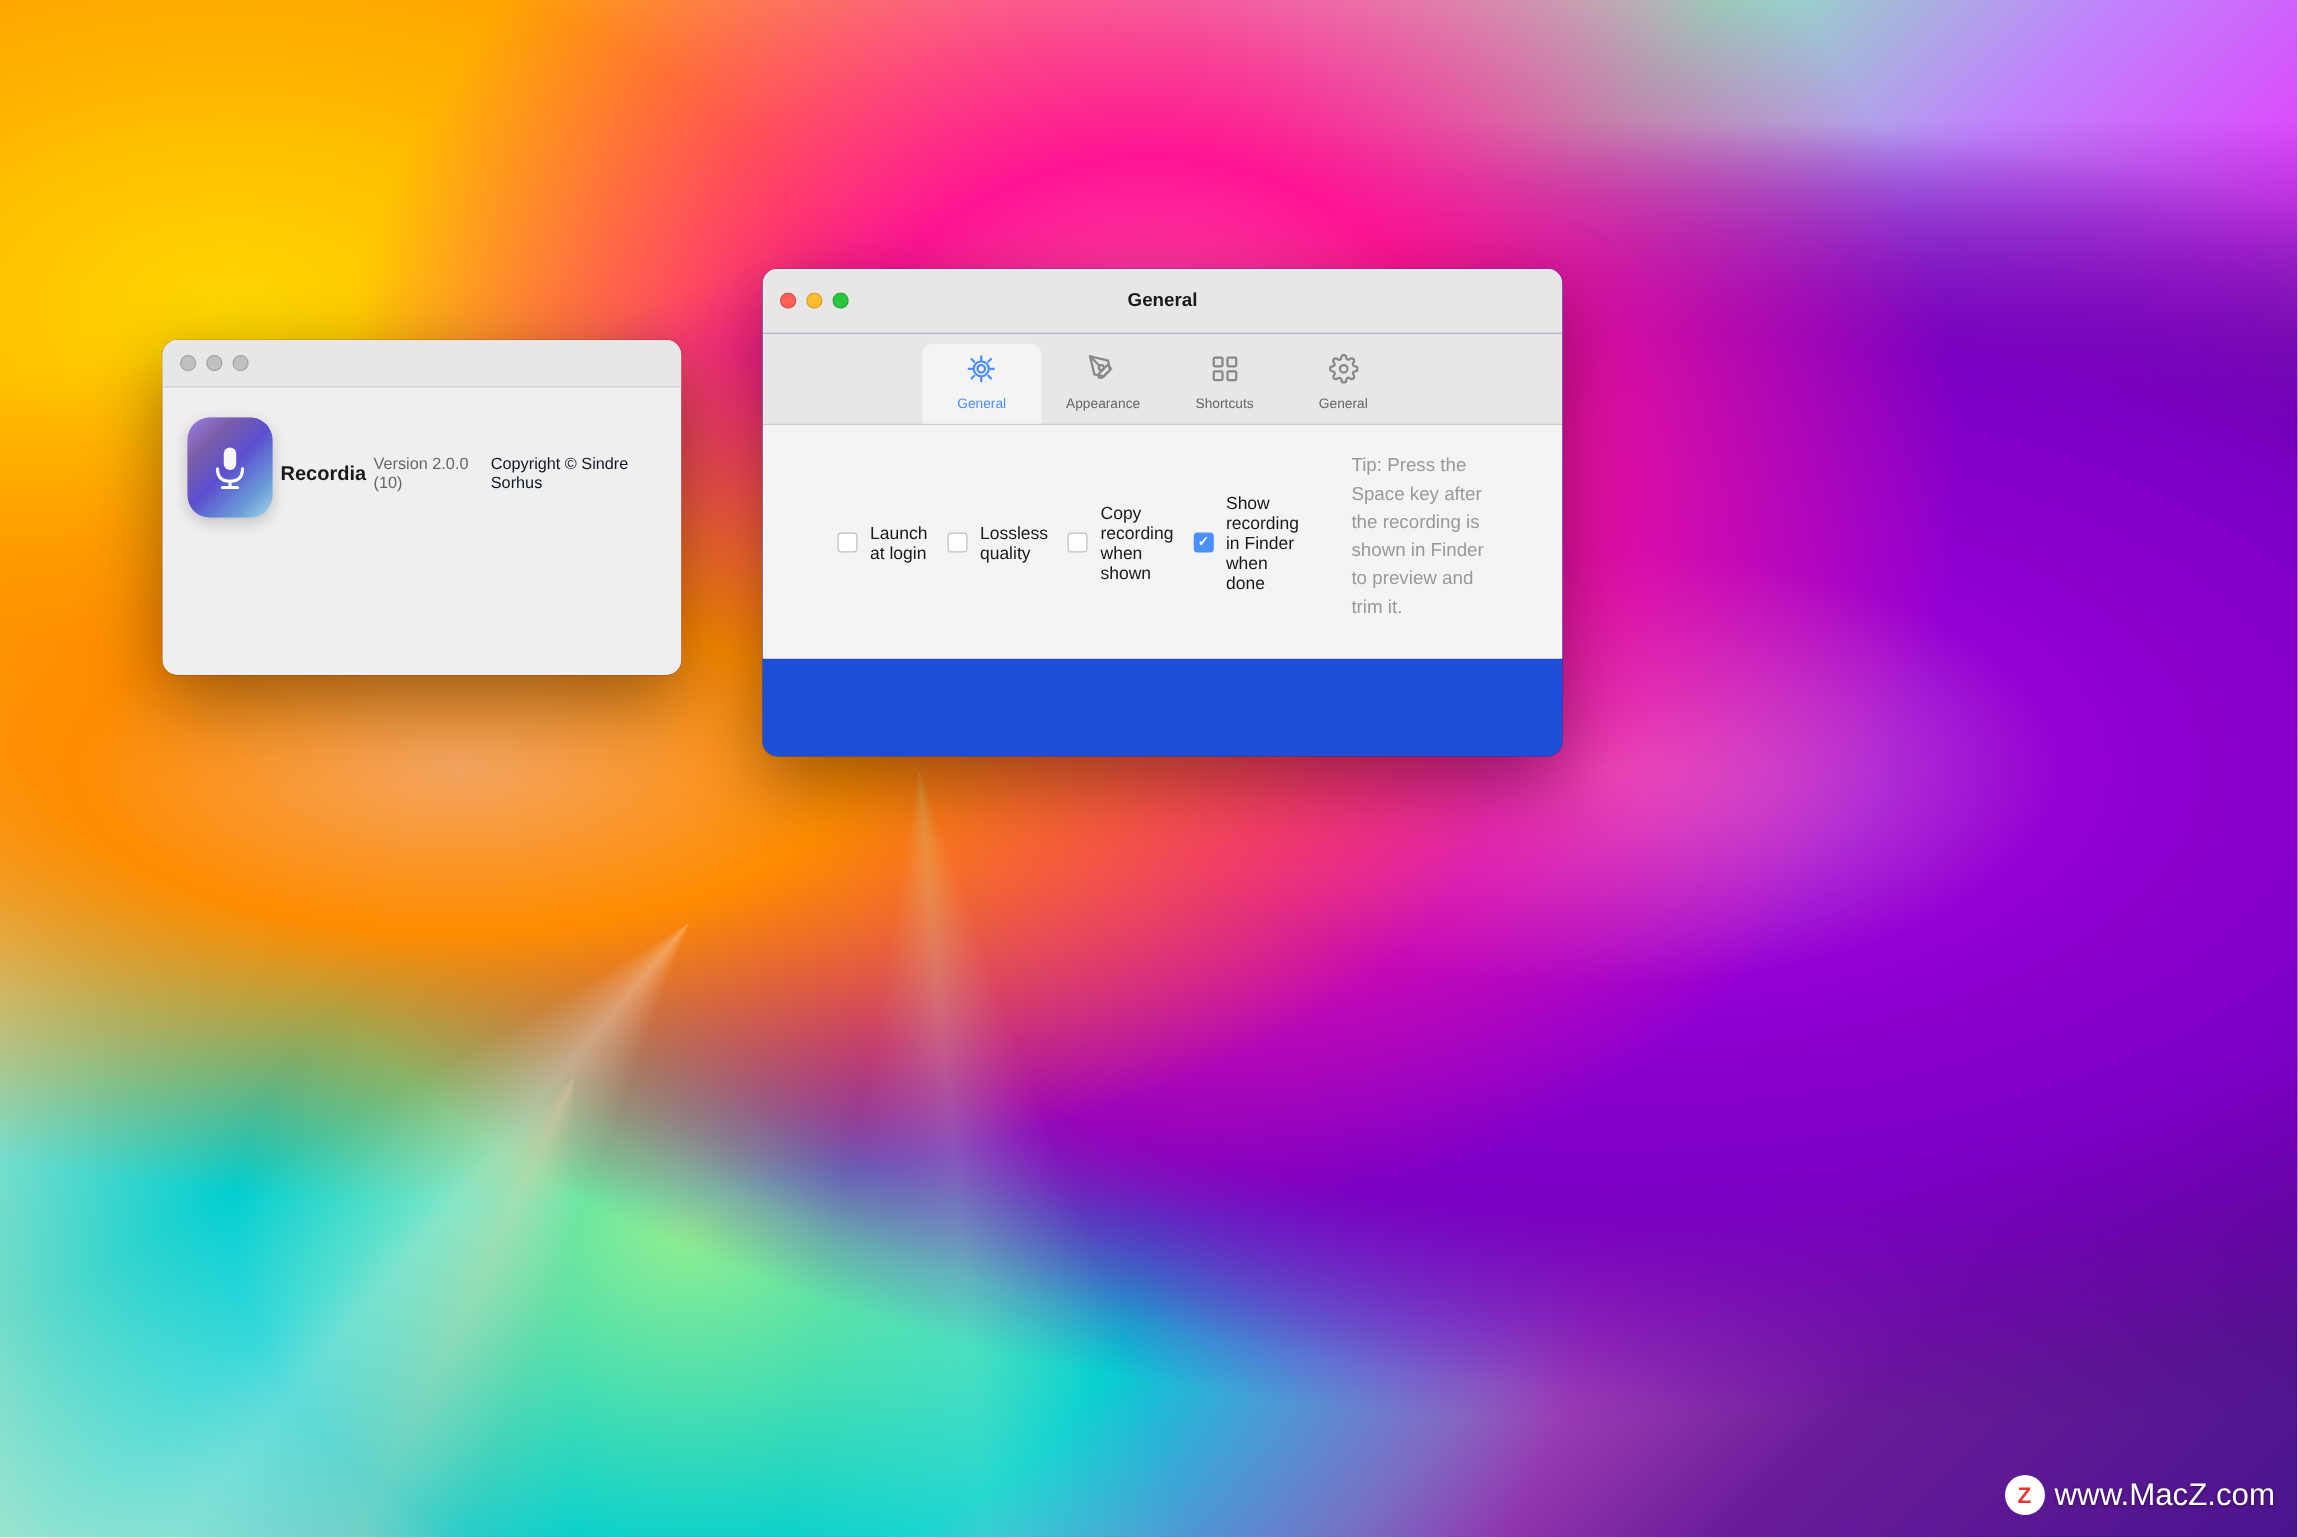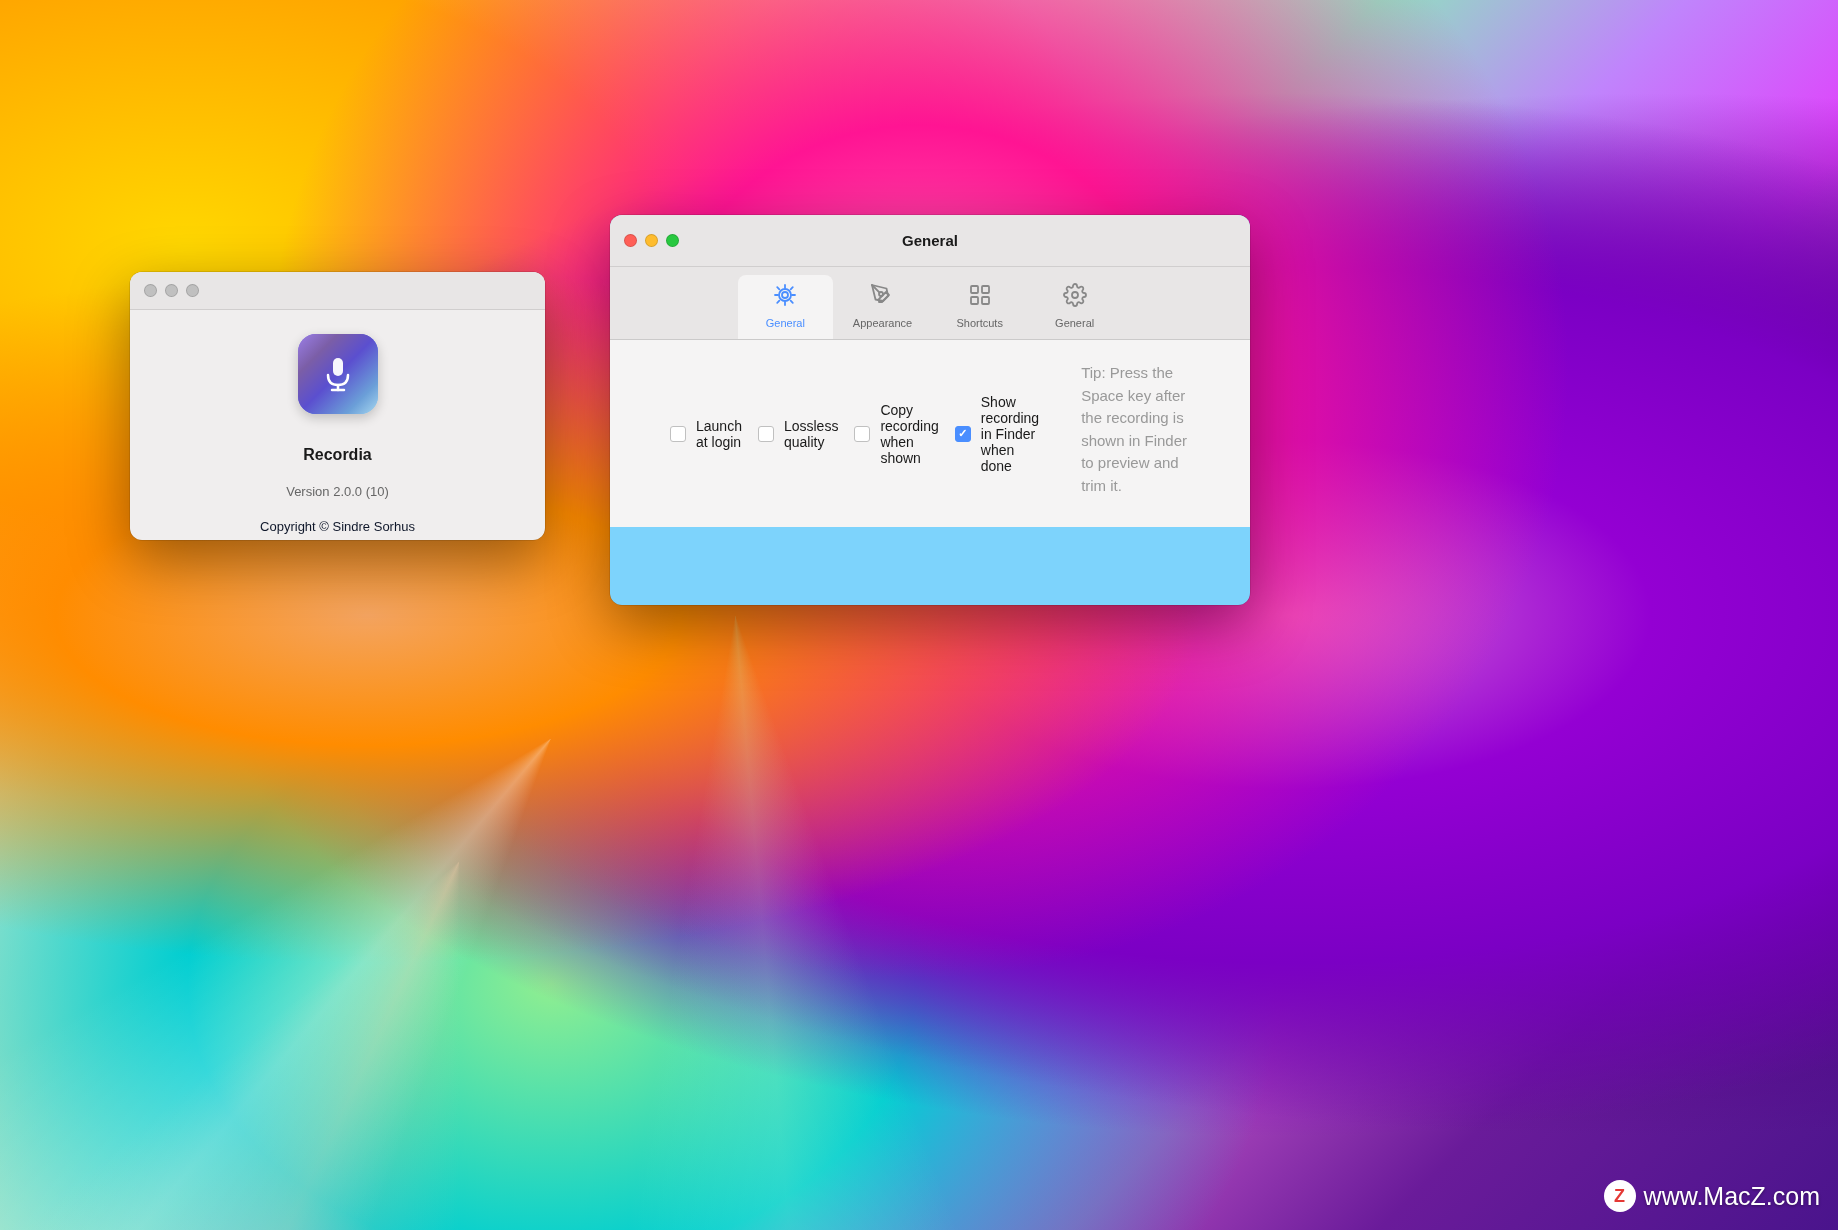--- a/index.html
+++ b/index.html
@@ -105,24 +105,24 @@
     .traffic-light.close { background: #ff5f57; border: 0.5px solid rgba(0,0,0,0.15); }
     .traffic-light.minimize { background: #febc2e; border: 0.5px solid rgba(0,0,0,0.15); }
     .traffic-light.maximize { background: #28c840; border: 0.5px solid rgba(0,0,0,0.15); }
 
     .about-window .traffic-light.close { background: #c0c0c0; }
     .about-window .traffic-light.minimize { background: #c0c0c0; }
     .about-window .traffic-light.maximize { background: #c0c0c0; }
 
     .about-content {
       display: flex;
-      flex-direction: column;
+      flex-direction: row;
       align-items: center;
       padding: 24px 20px 20px;
-      gap: 20px;
+      gap: 6px;
     }
 
     .app-icon {
       width: 80px;
       height: 80px;
       border-radius: 18px;
       background: linear-gradient(135deg, #7b68ee 0%, #6a5acd 30%, #4169e1 60%, #87ceeb 100%);
       display: flex;
       align-items: center;
       justify-content: center;
@@ -156,21 +156,21 @@
       color: #0f172a;
     }
 
     
     .prefs-window {
       position: absolute;
       left: 610px;
       top: 215px;
       width: 640px;
       height: 390px;
-      background: #7dd3fc;
+      background: #1d4ed8;
       border-radius: 12px;
       box-shadow: 0 20px 60px rgba(0,0,0,0.4), 0 0 0 0.5px rgba(0,0,0,0.2);
       overflow: hidden;
     }
 
     .prefs-titlebar {
       height: 52px;
       background: #e8e6e6;
       display: flex;
       align-items: center;

